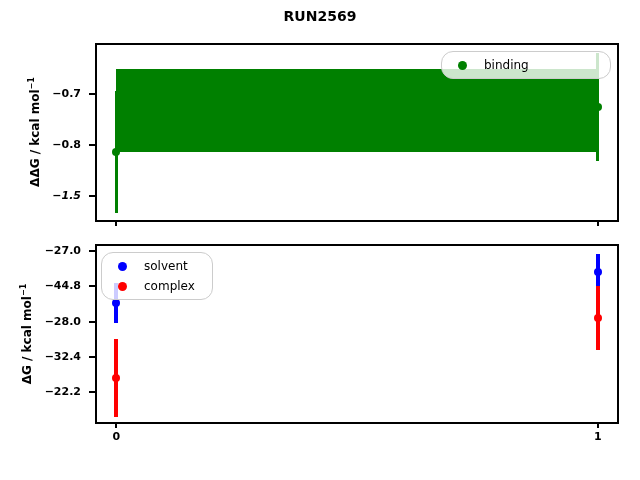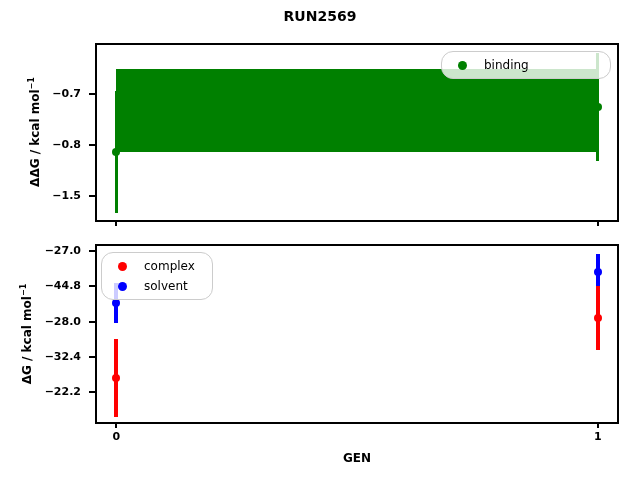--- a/index.html
+++ b/index.html
@@ -58,59 +58,58 @@
   <div id="fig-title">RUN2569</div>
 
   <div class="ylabel" id="top-ylabel">
     <span>ΔΔG / kcal mol</span><sup>−1</sup>
   </div>
 
   <div class="ylabel" id="bottom-ylabel">
     <span>ΔG / kcal mol</span><sup>−1</sup>
   </div>
 
-  <div id="xlabel">GEN</div>
 
   <div class="axes" id="top-axes">
     <div class="legend" id="top-legend">
       <div class="legend-row">
         <span class="lmark">
           <span class="ldot" style="background: rgb(0, 128, 0);"></span>
         </span>
         <span class="llabel">binding</span>
       </div>
     </div>
   <div class="abs" style="left: 19.2593px; top: 24.4186px; width: 481.481px; height: 82.4128px; background: rgb(0, 128, 0);"></div>
       <div class="abs" style="left: 17.7593px; top: 45.7849px; width: 3px; height: 122.093px; background: rgb(0, 128, 0);"></div>
       <div class="abs marker" style="left: 15.2593px; top: 102.831px; width: 8px; height: 8px; background: rgb(0, 128, 0);"></div>
       <div class="abs" style="left: 499.241px; top: 8.13953px; width: 3px; height: 107.849px; background: rgb(0, 128, 0);"></div>
       <div class="abs marker" style="left: 496.741px; top: 58.064px; width: 8px; height: 8px; background: rgb(0, 128, 0);"></div>
       <div class="abs" style="left: -8px; top: 47.8372px; width: 6px; height: 2px; background: rgb(0, 0, 0);"></div>
       <div class="abs y-tick-label" style="left: -66px; top: 41.8372px; width: 50px; height: 14px;">−0.7</div>
       <div class="abs" style="left: -8px; top: 98.7093px; width: 6px; height: 2px; background: rgb(0, 0, 0);"></div>
       <div class="abs y-tick-label" style="left: -66px; top: 92.7093px; width: 50px; height: 14px;">−0.8</div>
       <div class="abs" style="left: -8px; top: 149.581px; width: 6px; height: 2px; background: rgb(0, 0, 0);"></div>
-      <div class="abs y-tick-label" style="left: -66px; top: 143.581px; width: 50px; height: 14px;">−1.5</div>
+      <div class="abs y-tick-label" style="left: -66px; top: 143.581px; width: 50px; height: 14px; font-style: italic;">−1.5</div>
       <div class="abs" style="left: 18.2593px; top: 175px; width: 2px; height: 6px; background: rgb(0, 0, 0);"></div>
       <div class="abs" style="left: 499.741px; top: 175px; width: 2px; height: 6px; background: rgb(0, 0, 0);"></div>
     </div>
 
   <div class="axes" id="bottom-axes">
     <div class="legend" id="bottom-legend">
       <div class="legend-row">
         <span class="lmark">
+          <span class="ldot" style="background: rgb(0, 0, 255);"></span>
+        </span>
+        <span class="llabel">solvent</span>
+      </div>
+      <div class="legend-row">
+        <span class="lmark">
           <span class="ldot" style="background: rgb(255, 0, 0);"></span>
         </span>
         <span class="llabel">complex</span>
-      </div>
-      <div class="legend-row">
-        <span class="lmark">
-          <span class="ldot" style="background: rgb(0, 0, 255);"></span>
-        </span>
-        <span class="llabel">solvent</span>
       </div>
     </div>
   <div class="abs" style="left: 17.2593px; top: 37.4618px; width: 4px; height: 39.5823px; background: rgb(0, 0, 255);"></div>
       <div class="abs marker" style="left: 15.2593px; top: 53.253px; width: 8px; height: 8px; background: rgb(0, 0, 255);"></div>
       <div class="abs" style="left: 498.741px; top: 8.48193px; width: 4px; height: 35.3414px; background: rgb(0, 0, 255);"></div>
       <div class="abs marker" style="left: 496.741px; top: 22.1526px; width: 8px; height: 8px; background: rgb(0, 0, 255);"></div>
       <div class="abs" style="left: 17.2593px; top: 93.3012px; width: 4px; height: 77.751px; background: rgb(255, 0, 0);"></div>
       <div class="abs marker" style="left: 15.2593px; top: 128.177px; width: 8px; height: 8px; background: rgb(255, 0, 0);"></div>
       <div class="abs" style="left: 498.741px; top: 40.2892px; width: 4px; height: 63.6145px; background: rgb(255, 0, 0);"></div>
       <div class="abs marker" style="left: 496.741px; top: 68.0964px; width: 8px; height: 8px; background: rgb(255, 0, 0);"></div>

